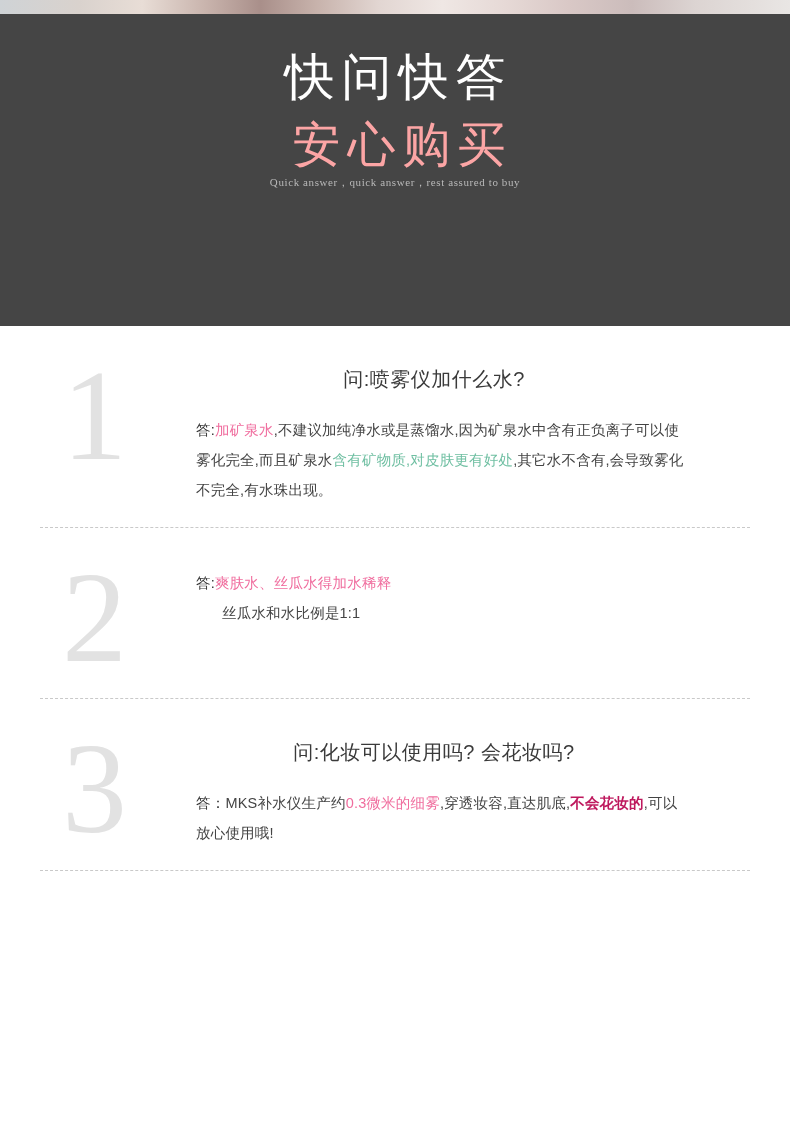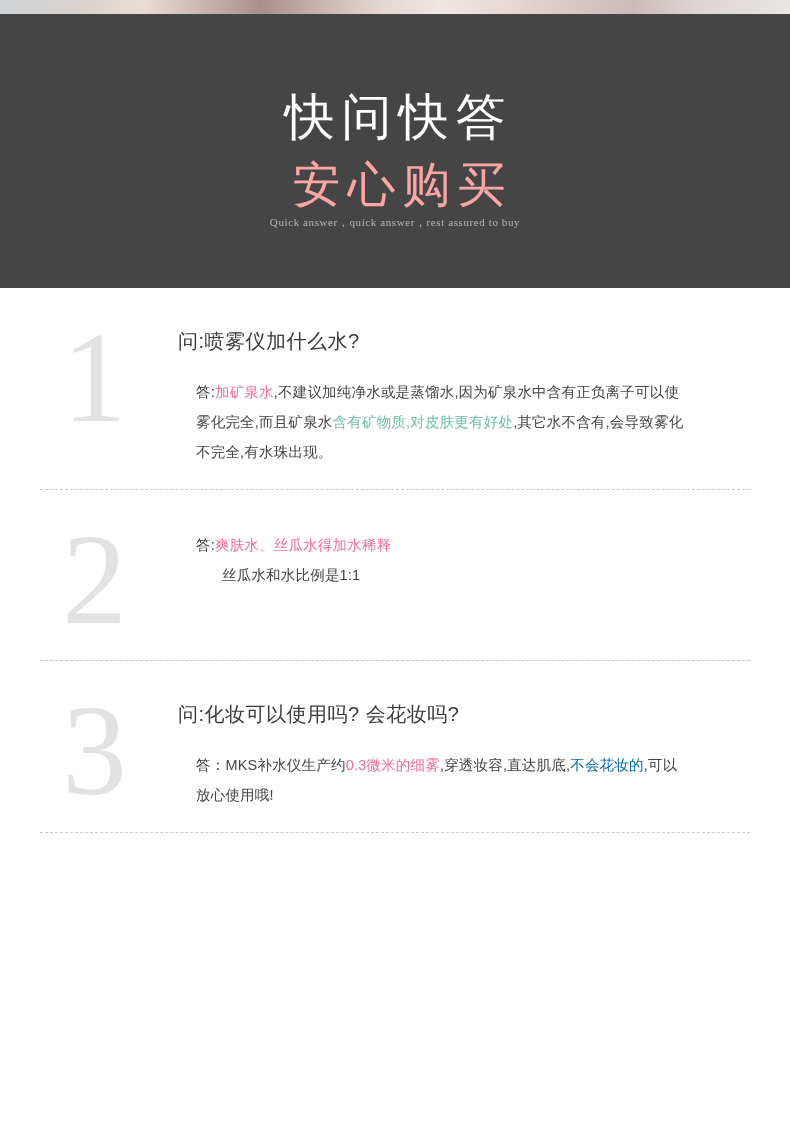--- a/index.html
+++ b/index.html
@@ -19,27 +19,27 @@
     background: linear-gradient(90deg,
       #cfd3d6 0%, #d9d2cd 10%, #e8ddd6 18%,
       #c9b4ad 26%, #a98f8a 33%, #c7b2ab 40%,
       #e2d6d2 48%, #efe7e4 56%, #e6d9d6 64%,
       #d9c8c6 72%, #cbbcbb 80%, #dcd4d2 88%, #e9e6e4 100%);
   }
 
   
   .header {
     background: #454545;
-    height: 274px;
+    height: 312px;
     width: 100%;
     display: flex;
     flex-direction: column;
     align-items: center;
     justify-content: flex-start;
-    padding-top: 72px;
+    padding-top: 32px;
   }
   .header .h-line1 {
     color: #ffffff;
     font-size: 50px;
     letter-spacing: 7px;
     line-height: 1.24;
     font-weight: 400;
     text-indent: 7px;
   }
   .header .h-line2 {
@@ -84,32 +84,33 @@
     color: #e2e2e2;
     font-weight: 400;
     user-select: none;
   }
   .qa-q {
     font-size: 20px;
     color: #3a3a3a;
     letter-spacing: 0.5px;
     margin: 0 0 22px 0;
     font-weight: 400;
+    text-align: center;
   }
   .qa-a {
     font-size: 14.5px;
     color: #444444;
     line-height: 30px;
     letter-spacing: 0.2px;
     margin-left: 18px;
   }
   .qa-a .lbl { color: #333333; }
   .hl-pink { color: #f06d9e; }
   .hl-green { color: #6fbfa2; }
-  .hl-blue { color: #0369a1; }
+  .hl-blue { color: #be185d; font-weight: bold; }
   .qa-a .sub-line { display: block; padding-left: 26px; }
 
   .divider {
     height: 0;
     border-top: 1px dashed #c9c9c9;
     margin: 0 40px;
   }
 
   .bottom-pad { height: 118px; }
 </style>

